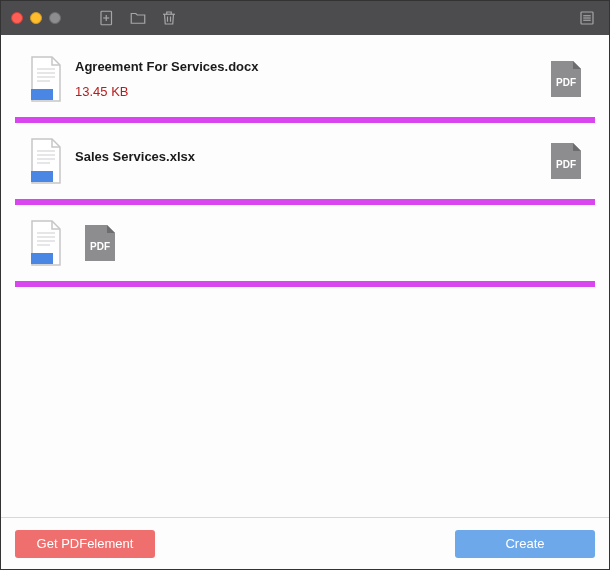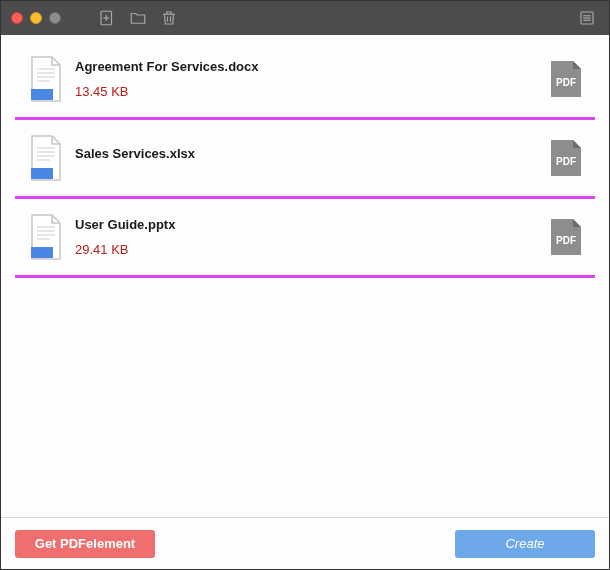--- a/index.html
+++ b/index.html
@@ -37,21 +37,21 @@
   .content {
     height: calc(100% - 34px - 52px);
     overflow-y: auto;
     padding: 6px 14px 0 14px;
     background: #fdfdfd;
   }
   .file-row {
     display: flex;
     align-items: center;
     padding: 14px 4px 14px 2px;
-    border-bottom: 3px solid #d946ef;
+    border-bottom: 6px solid #d946ef;
   }
   .file-icon-wrap {
     width: 58px; display:flex; justify-content:center; align-items:center;
   }
   .file-meta { flex:1; min-width:0; }
   .file-name {
     font-size: 13px; font-weight: 600; color:#1a1a1a;
     margin-bottom: 10px;
     white-space: nowrap; overflow:hidden; text-overflow:ellipsis;
   }
@@ -73,22 +73,22 @@
   .btn {
     height: 28px;
     min-width: 140px;
     border: none;
     border-radius: 3px;
     font-size: 13px;
     color: #fff;
     cursor: pointer;
     padding: 0 18px;
   }
-  .btn-primary   { background:#ee6f6d;font-weight:bold; }
-  .btn-secondary { background:#6ca8ea;font-style:italic; }
+  .btn-primary   { background:#ee6f6d; }
+  .btn-secondary { background:#6ca8ea; }
   .footer-spacer { flex:1; }
 </style>
 </head>
 <body>
 
 <div class="titlebar">
   <span class="traffic-light tl-close"></span>
   <span class="traffic-light tl-min"></span>
   <span class="traffic-light tl-max"></span>
   <span class="titlebar-gap"></span>
@@ -183,24 +183,20 @@
       <svg width="40" height="48" viewBox="0 0 40 48">
         <path d="M6 2h20l8 8v36H6z" fill="#fff" stroke="#c6c6c8" stroke-width="1.5"></path>
         <path d="M26 2v8h8" fill="none" stroke="#c6c6c8" stroke-width="1.5"></path>
         <line x1="11" y1="14" x2="29" y2="14" stroke="#dcdcde" stroke-width="1.4"></line>
         <line x1="11" y1="18" x2="29" y2="18" stroke="#dcdcde" stroke-width="1.4"></line>
         <line x1="11" y1="22" x2="29" y2="22" stroke="#dcdcde" stroke-width="1.4"></line>
         <line x1="11" y1="26" x2="24" y2="26" stroke="#dcdcde" stroke-width="1.4"></line>
         <rect x="5" y="34" width="22" height="11" fill="#4a87e4"></rect>
       </svg>
     </div>
-    <div class="file-meta">
-      <div class="file-name">User Guide.pptx</div>
-      <div class="file-size">29.41 KB</div>
-    </div>
     <div class="pdf-icon-wrap">
       <svg width="34" height="40" viewBox="0 0 34 40">
         <path d="M2 2h22l8 8v28H2z" fill="#8d8d8f"></path>
         <path d="M24 2v8h8z" fill="#6d6d6f"></path>
         <text x="17" y="27" text-anchor="middle" font-size="10" font-weight="600" fill="#fff" font-family="Arial">PDF</text>
       </svg>
     </div>
   </div>
 
 </div>

